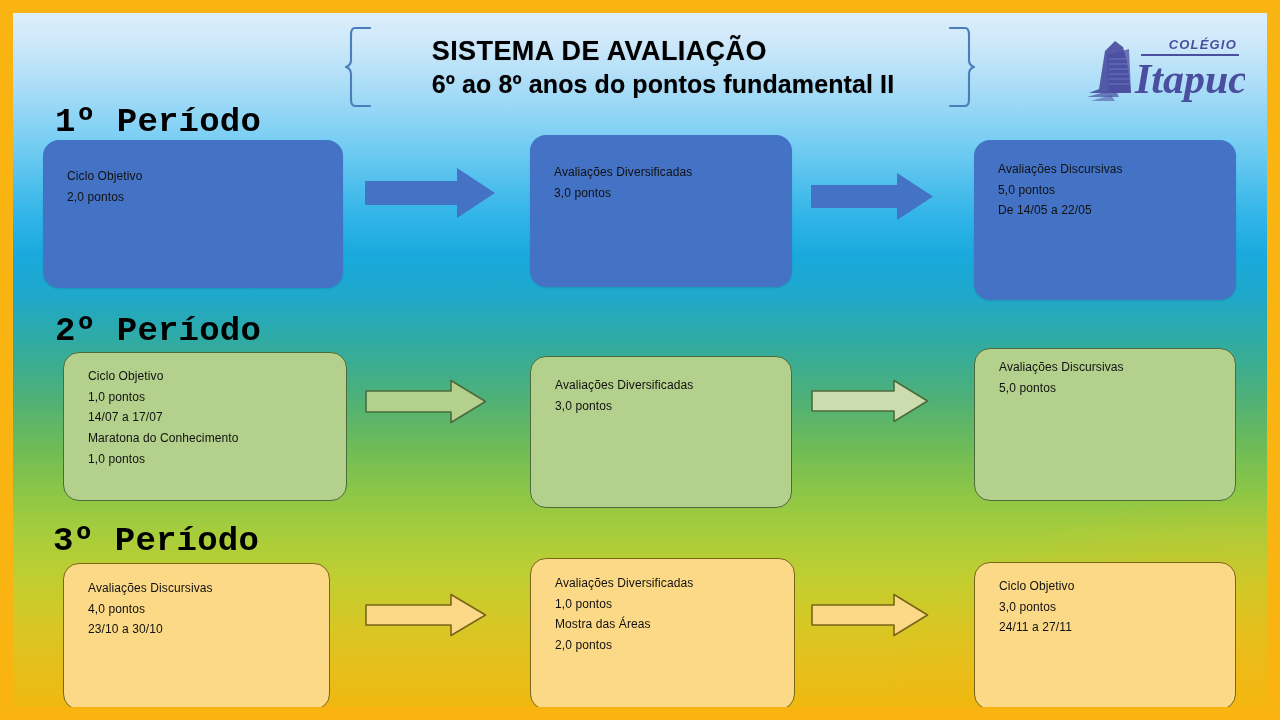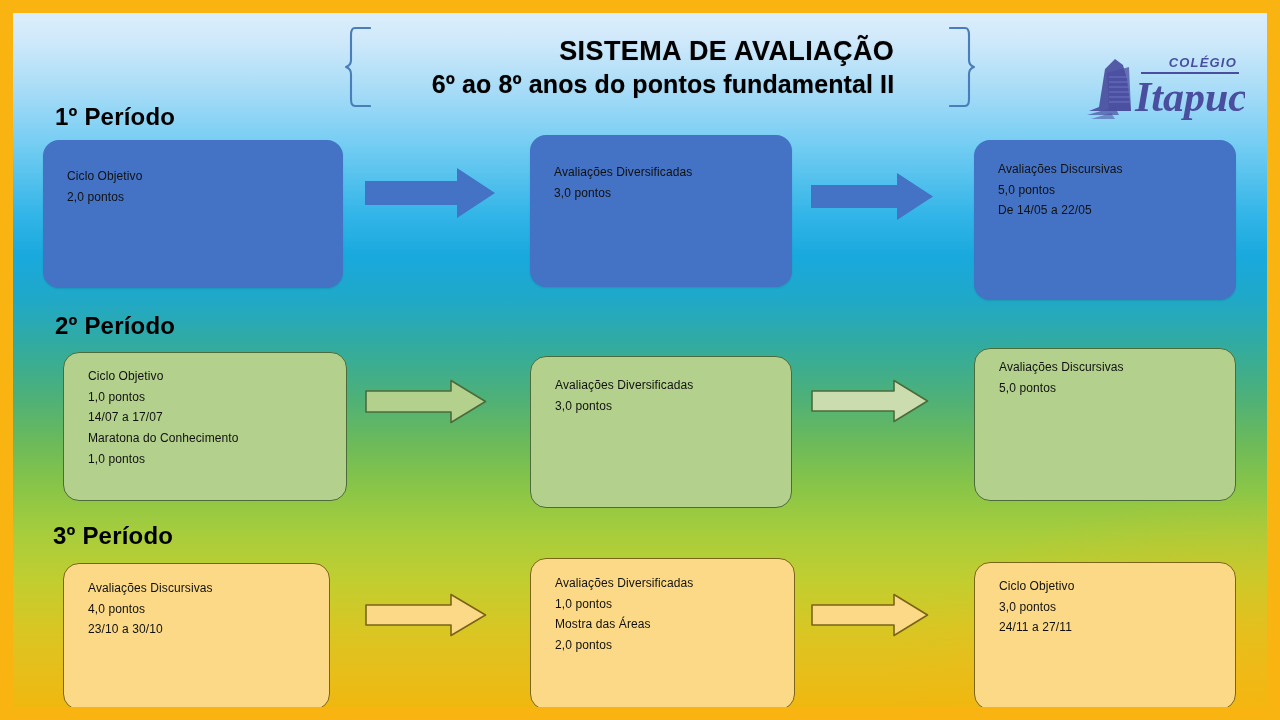--- a/index.html
+++ b/index.html
@@ -52,21 +52,21 @@
 
   
   #header {
     position:absolute;
     left:330px; top:12px;
     width:640px; height:84px;
     display:flex; align-items:center; justify-content:center;
     z-index:5;
   }
   #title-block{
-    text-align:right;
+    text-align:left;
     line-height:1.12;
     color:#000;
     text-shadow:0 0 1px rgba(0,0,0,.35);
   }
   #title-line1{
     font-size:27px;
     font-weight:bold;
     letter-spacing:.4px;
     white-space:nowrap;
   }
@@ -83,36 +83,37 @@
     width:26px; height:82px;
     z-index:5;
   }
   .brace svg{ width:100%; height:100%; display:block; }
   #brace-left { left:332px; }
   #brace-right{ left:936px; }
 
   
   #logo{
     position:absolute;
-    right:22px; top:36px;
+    right:22px; top:18px;
     width:160px; height:78px;
     z-index:6;
     text-align:right;
   }
   #logo svg{ width:100%; height:100%; display:block; }
 
   
   .period-label{
     position:absolute;
-    font-size:24px;
+    font-size:34px;
     font-weight:bold;
     color:#000;
     letter-spacing:.2px;
     white-space:nowrap;
     z-index:4;
+    font-family:Liberation Mono, monospace;
   }
   #label-p1{ left:42px; top:90px; }
   #label-p2{ left:42px; top:299px; }
   #label-p3{ left:40px; top:509px; }
 
   
   .box{
     position:absolute;
     border-radius:16px;
     z-index:3;

